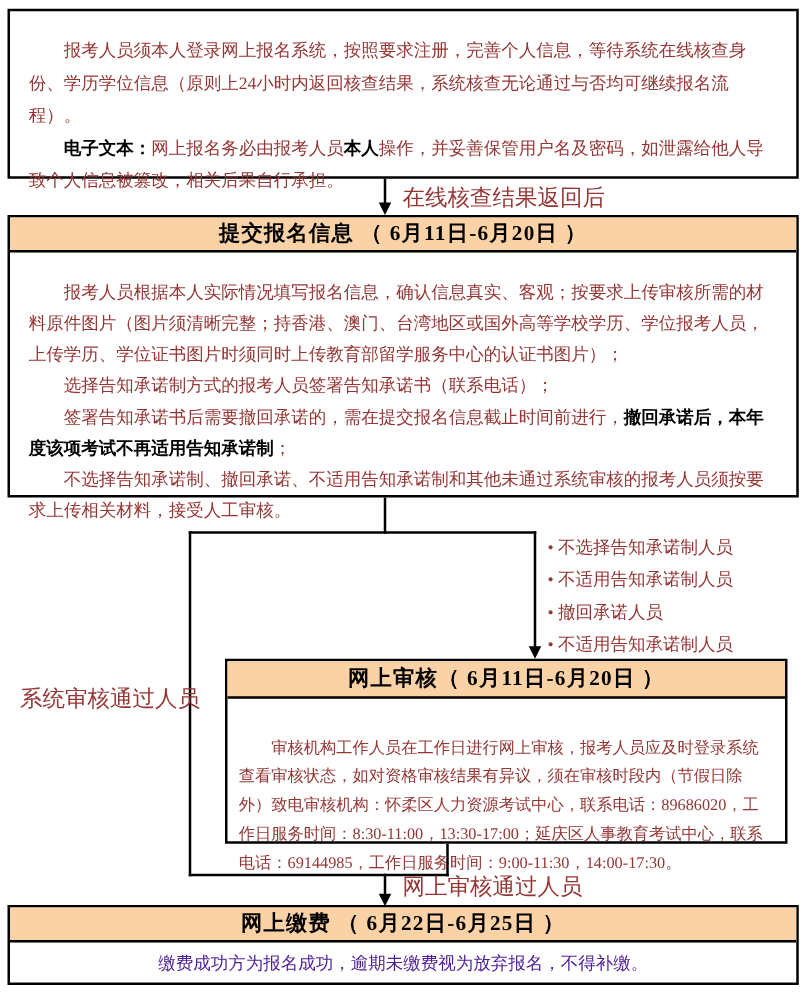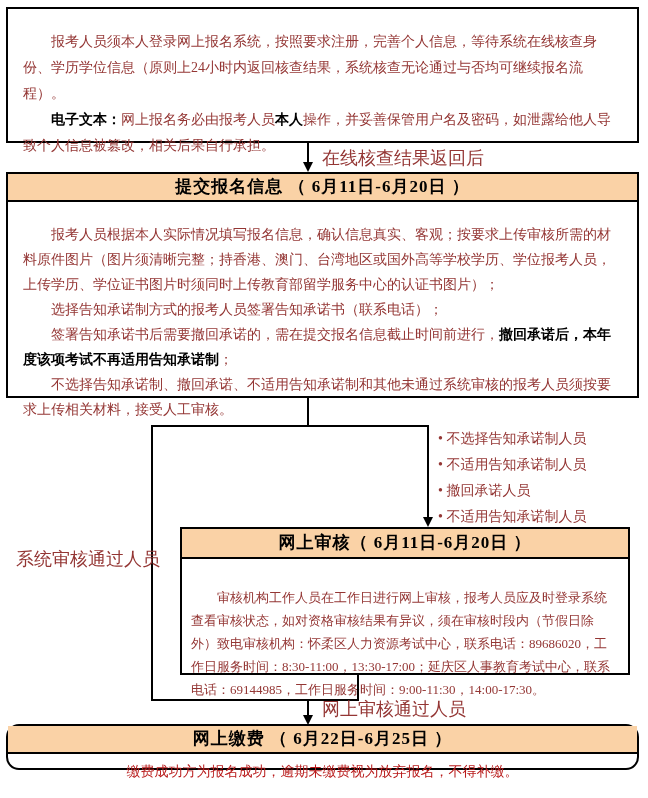--- a/index.html
+++ b/index.html
@@ -12,21 +12,21 @@
     box-sizing:border-box;height:28px;background:#FAD2A6;border-bottom:2px solid #000;
     text-align:center;font-weight:bold;font-size:17px;line-height:25px;color:#000;letter-spacing:1px;
   }
   .box-header.h30{height:30px;line-height:27px;}
   .box-body{padding:20px 15px 0;color:#943634;font-size:14px;text-align:left;}
   .box-body p{margin:0;text-indent:2em;}
   .lh26 p{line-height:26px;}
   .lh25 p{line-height:25px;}
   .small-body{font-size:13px;padding:3px 9px 0;}
   .small-body p{line-height:23px;margin-top:24px;}
-  .center-body{text-align:center;font-size:14px;color:#b91c1c;line-height:36px;}
+  .center-body{text-align:center;font-size:14px;color:#4c1d95;line-height:36px;}
   .seg-bold{color:#000;font-weight:bold;}
   .vline{position:absolute;width:2px;background:#000;}
   .hline{position:absolute;height:2px;background:#000;}
   .arrow-down{
     position:absolute;width:0;height:0;
     border-left:5px solid transparent;border-right:5px solid transparent;border-top:10px solid #000;
   }
   .flow-label{position:absolute;font-size:18px;color:#943634;white-space:nowrap;text-align:right;}
   .bullet-list{position:absolute;left:438px;top:426px;font-size:14px;color:#943634;}
   .bullet-item{line-height:26px;white-space:nowrap;}
@@ -78,18 +78,18 @@
         <p><span>审核机构工作人员在工作日进行网上审核，报考人员应及时登录系统查看审核状态，如对资格审核结果有异议，须在审核时段内（节假日除外）致电审核机构：怀柔区人力资源考试中心，联系电话：89686020，工作日服务时间：8:30-11:00，13:30-17:00；延庆区人事教育考试中心，联系电话：69144985，工作日服务时间：9:00-11:30，14:00-17:30。</span></p>
       </div>
   </div>
 
   <div class="vline" style="left:357px;top:675px;height:26px;"></div>
   <div class="hline" style="left:151px;top:699px;width:208px;"></div>
   <div class="vline" style="left:307px;top:699px;height:19px;"></div>
   <div class="arrow-down" style="left:303px;top:715px;"></div>
   <div class="flow-label" style="left:322px;top:697px;">网上审核通过人员</div>
 
-  <div class="flow-box" style="left:6px;top:724px;width:633px;height:46px;border-radius:13px;">
+  <div class="flow-box" style="left:6px;top:724px;width:633px;height:64px;">
     <div class="box-header">网上缴费 （ 6月22日-6月25日 ）</div>
     <div class="center-body">缴费成功方为报名成功，逾期未缴费视为放弃报名，不得补缴。</div>
   </div>
 
 </div>
 
 </body></html>

